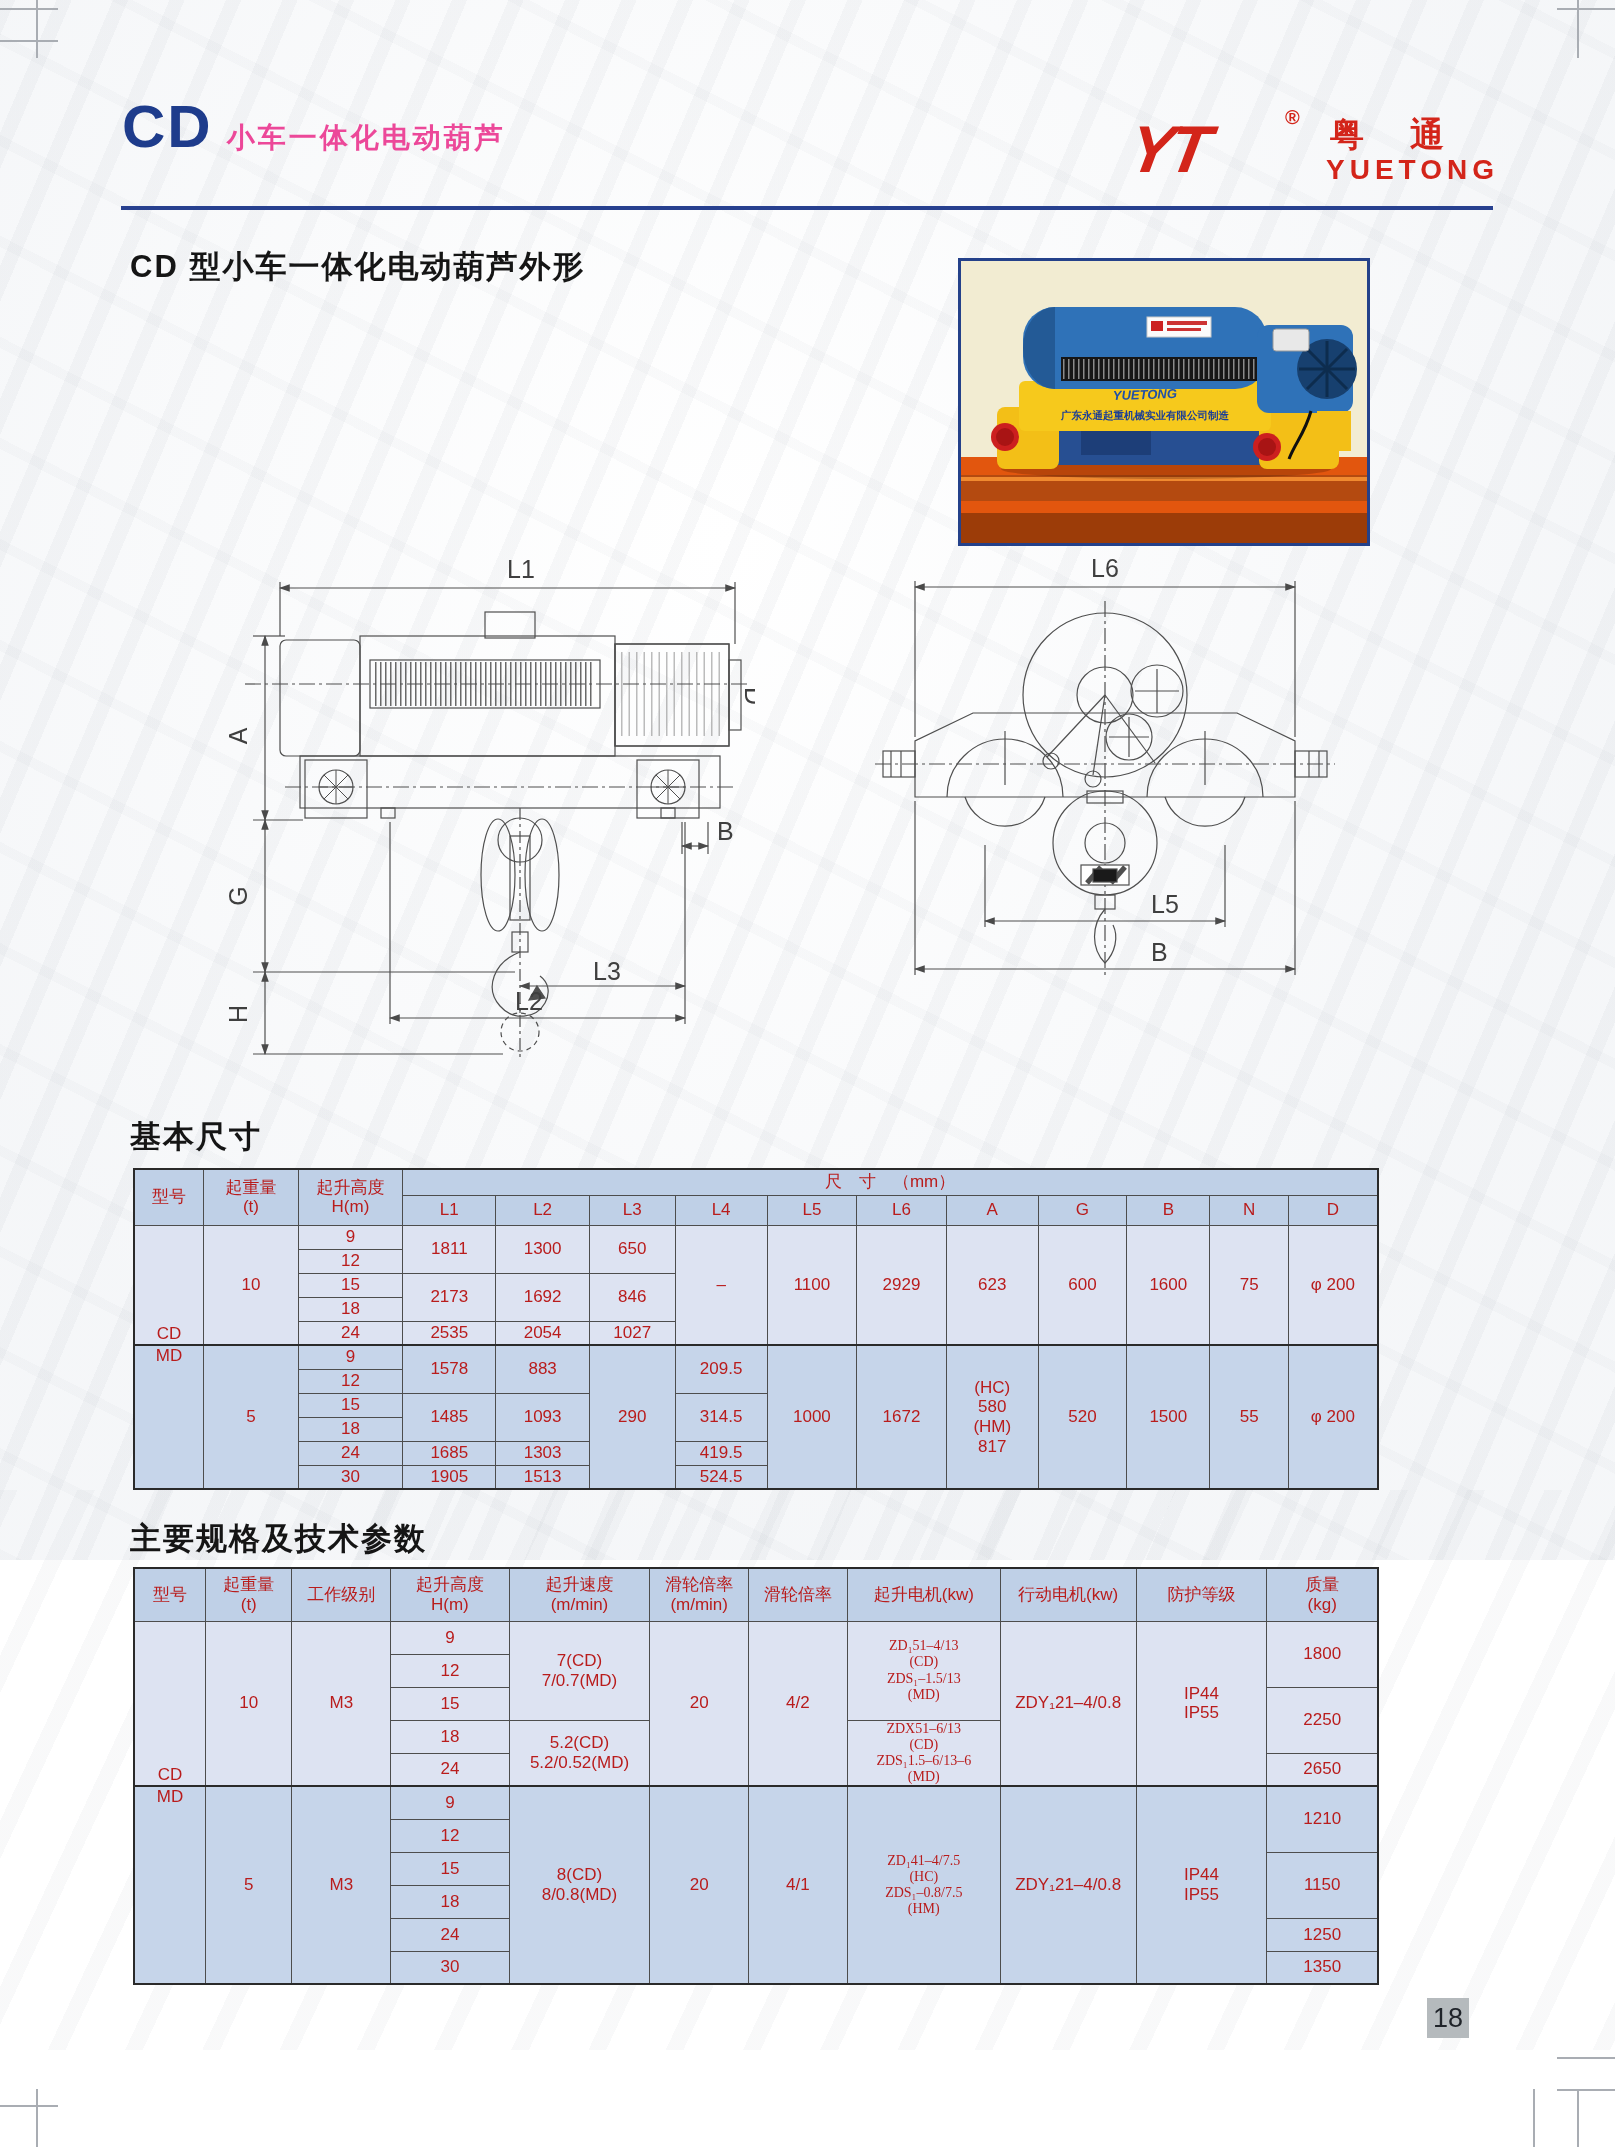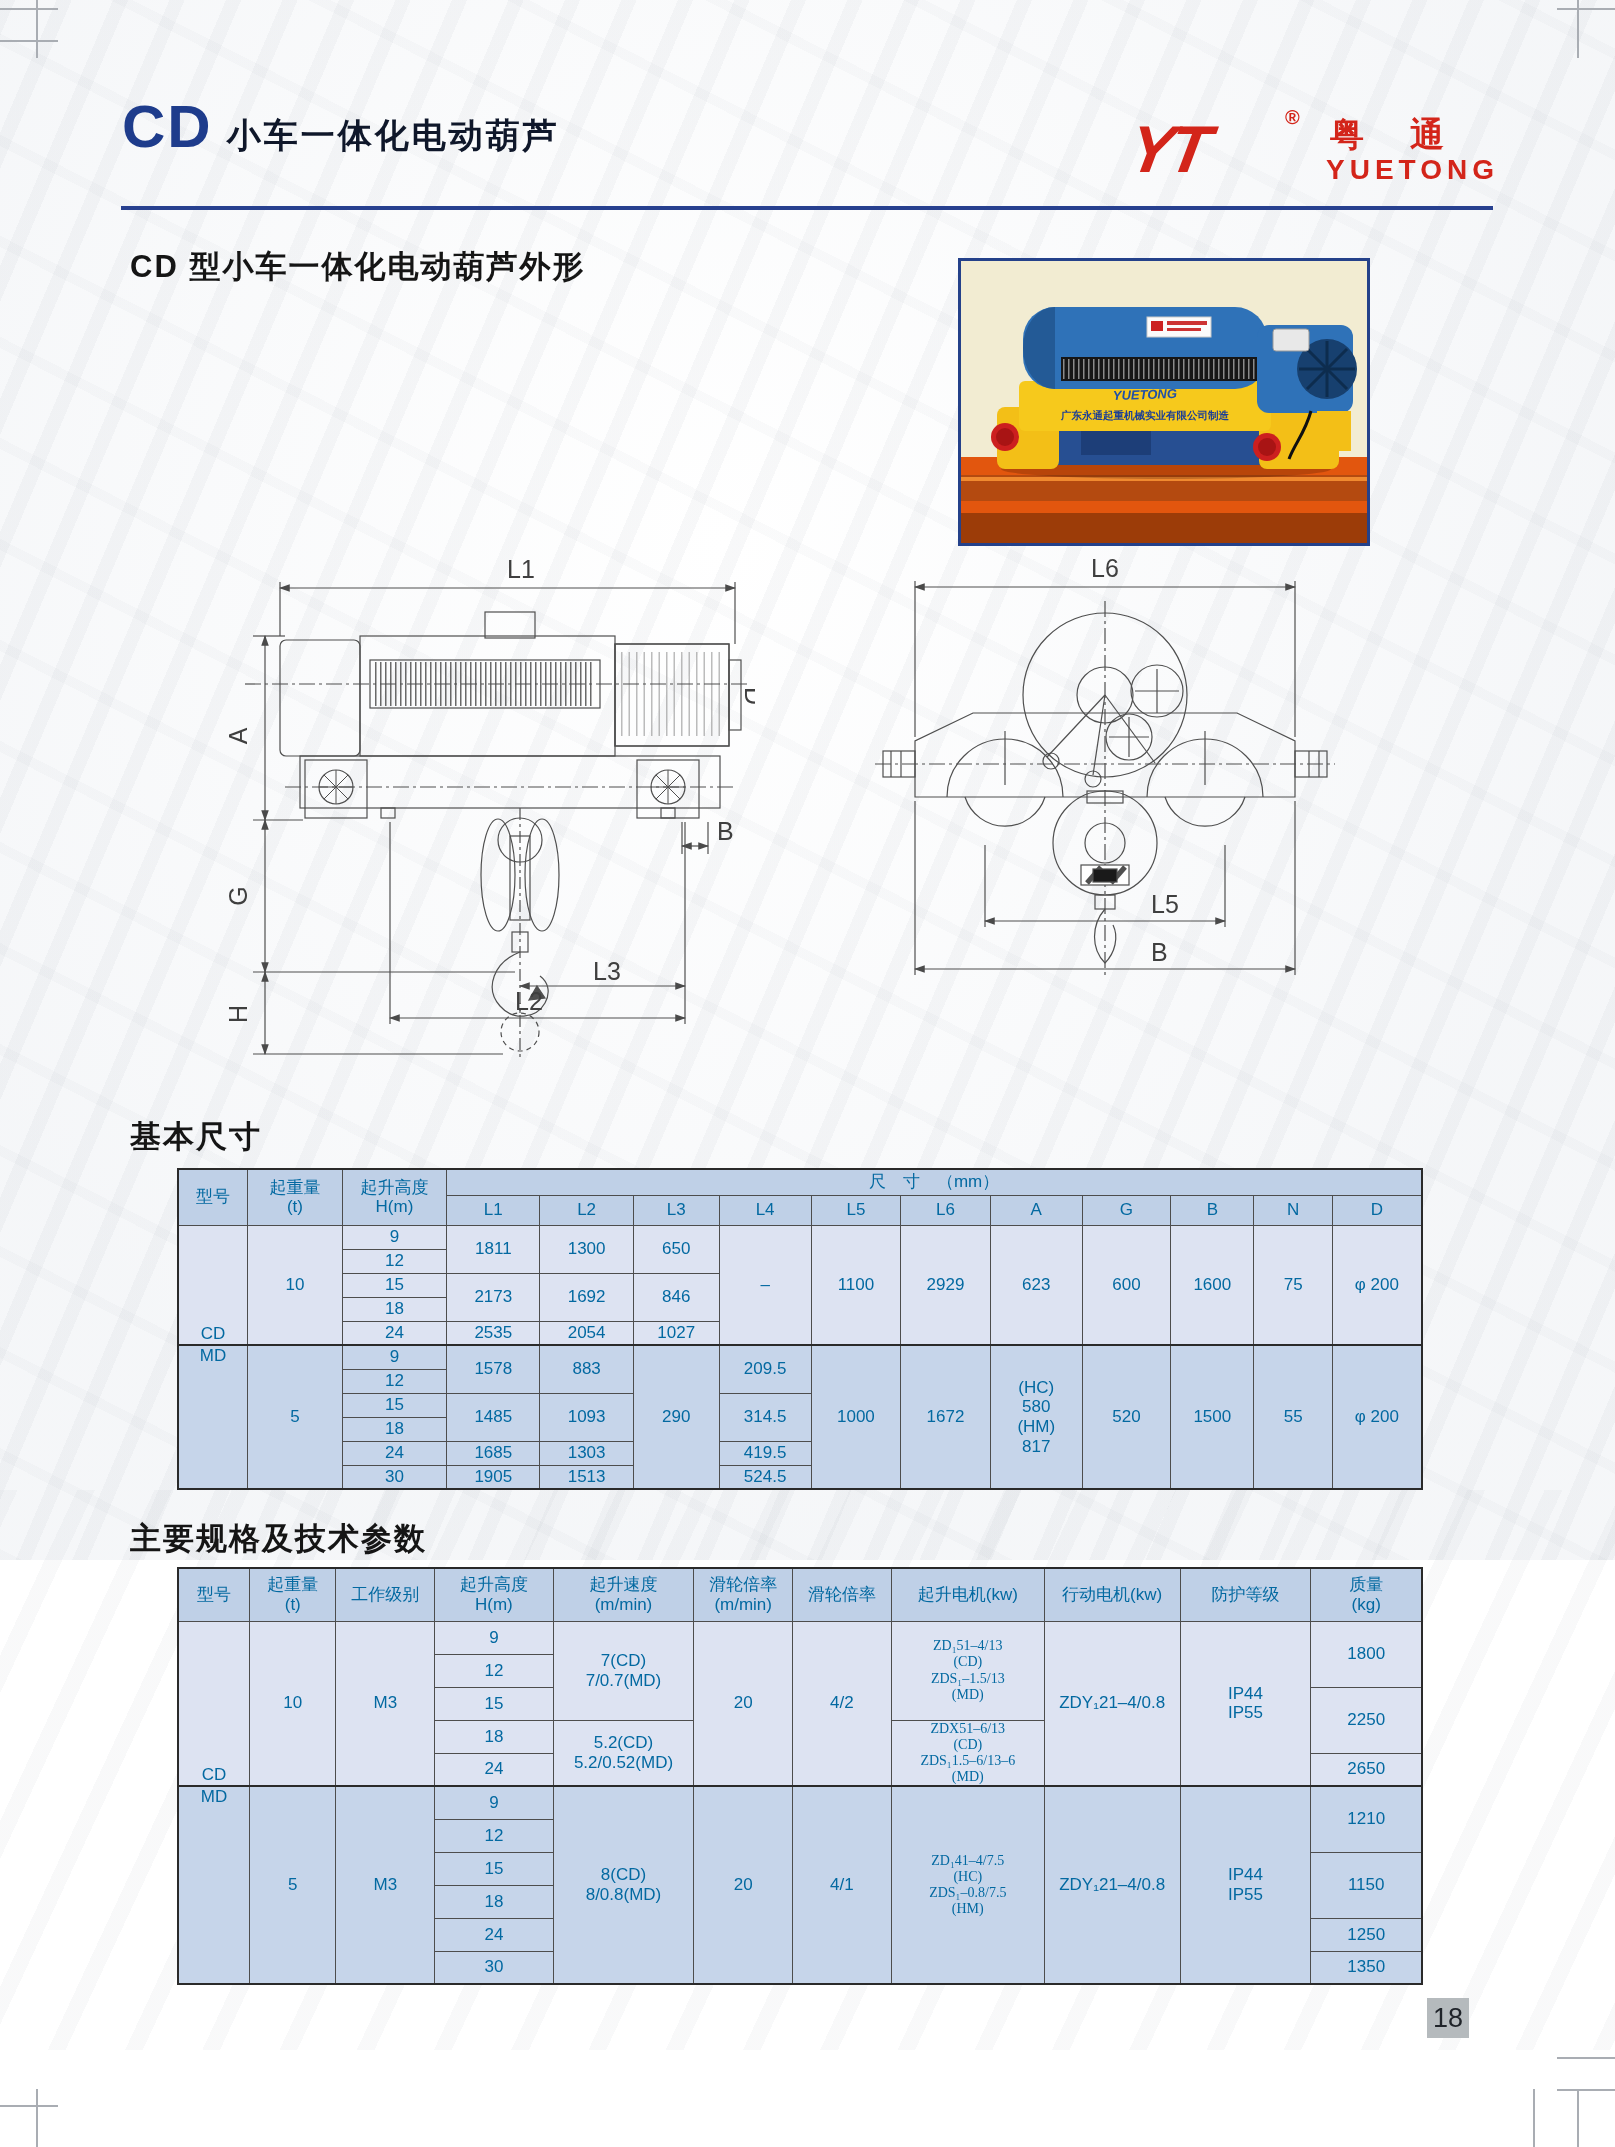--- a/index.html
+++ b/index.html
@@ -14,42 +14,42 @@
   .bg-lower{position:absolute;left:0;top:1490px;width:1615px;height:560px;
     background:repeating-linear-gradient(115deg, rgba(125,135,148,0.05) 0 16px, rgba(255,255,255,0) 16px 70px);
     pointer-events:none;}
 
   
   .crop{position:absolute;background:#a9adb3;}
 
   
   .hdr{position:absolute;left:122px;top:92px;display:flex;align-items:baseline;gap:14px;}
   .hdr .model{font-size:60px;font-weight:900;color:#1e3c8c;letter-spacing:2px;}
-  .hdr .title{font-size:34px;font-weight:800;color:#0f172a;letter-spacing:3px;}
+  .hdr .title{font-size:28px;font-weight:800;color:#ec4899;letter-spacing:3px;}
   .hdr-rule{position:absolute;left:121px;top:206px;width:1372px;height:4px;background:#27408f;}
 
   .brand{position:absolute;left:1130px;top:98px;width:360px;}
   .brand-mark{position:absolute;left:0px;top:18px;color:#d3251a;font-size:66px;font-weight:900;
       font-style:italic;transform:skewX(-10deg);letter-spacing:-4px;line-height:1;}
   .brand-reg{position:absolute;left:155px;top:8px;color:#d3251a;font-size:20px;font-weight:700;}
   .brand-cn{position:absolute;left:200px;top:14px;color:#d3251a;font-size:34px;font-weight:900;letter-spacing:46px;white-space:nowrap;}
   .brand-en{position:absolute;left:196px;top:56px;color:#d3251a;font-size:28px;font-weight:900;letter-spacing:5px;}
 
   .section-title{position:absolute;left:130px;top:246px;font-size:31px;font-weight:800;color:#151515;letter-spacing:2px;}
 
   .photo{position:absolute;left:958px;top:258px;width:412px;height:288px;border:3px solid #24418a;
      background:#f2ecd2;box-sizing:border-box;}
 
   .diagram{position:absolute;}
   svg text{font-family:"Liberation Sans","DejaVu Sans",sans-serif;}
 
   .tbl-title{position:absolute;font-size:31px;font-weight:800;color:#151515;letter-spacing:2px;}
 
   table.spec{position:absolute;border-collapse:collapse;table-layout:fixed;
-     font-size:17px;color:#0369a1;text-align:center;margin-left:44px;}
+     font-size:17px;color:#b91c1c;text-align:center;}
   table.spec td,table.spec th{border:1px solid #4d4d4d;padding:0 2px;font-weight:normal;
      white-space:pre-line;line-height:1.15;overflow:hidden;}
   table.spec{border:2px solid #2a2a2a;}
   .hbg{background:#bfd0e7;}
   .b1{background:#dde3f2;}
   .b2{background:#c6d5ea;}
   .cellbtm{vertical-align:bottom;padding-bottom:4px;}
   .celltop{vertical-align:top;padding-top:6px;}
   .motor{font-size:14px;line-height:1.12;font-family:Liberation Serif, serif;}
   .blocksep{border-top:2px solid #2a2a2a !important;}

